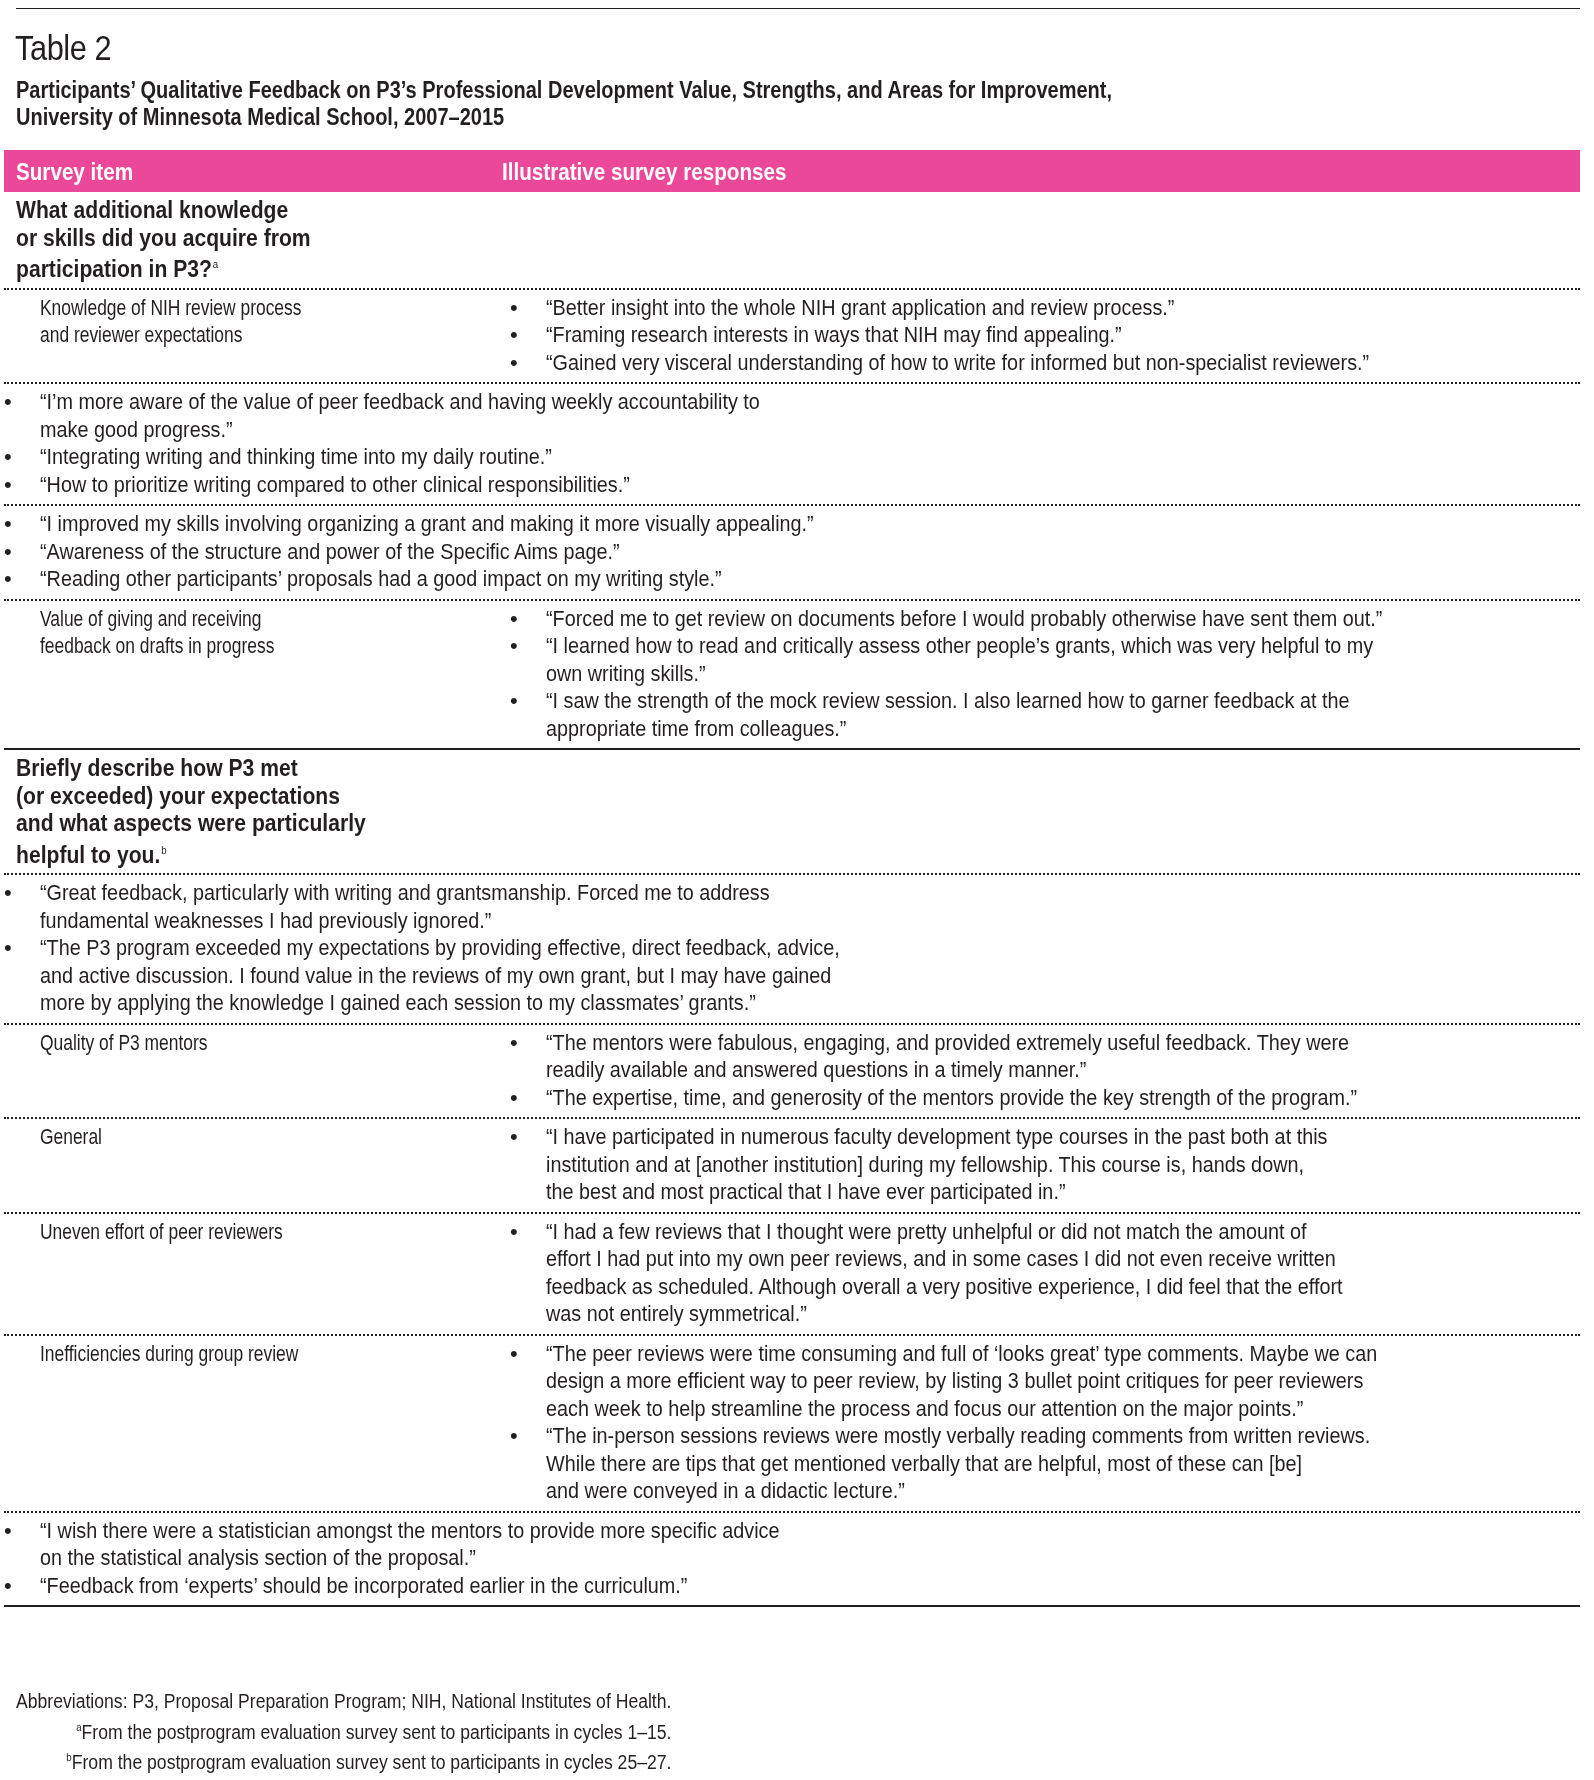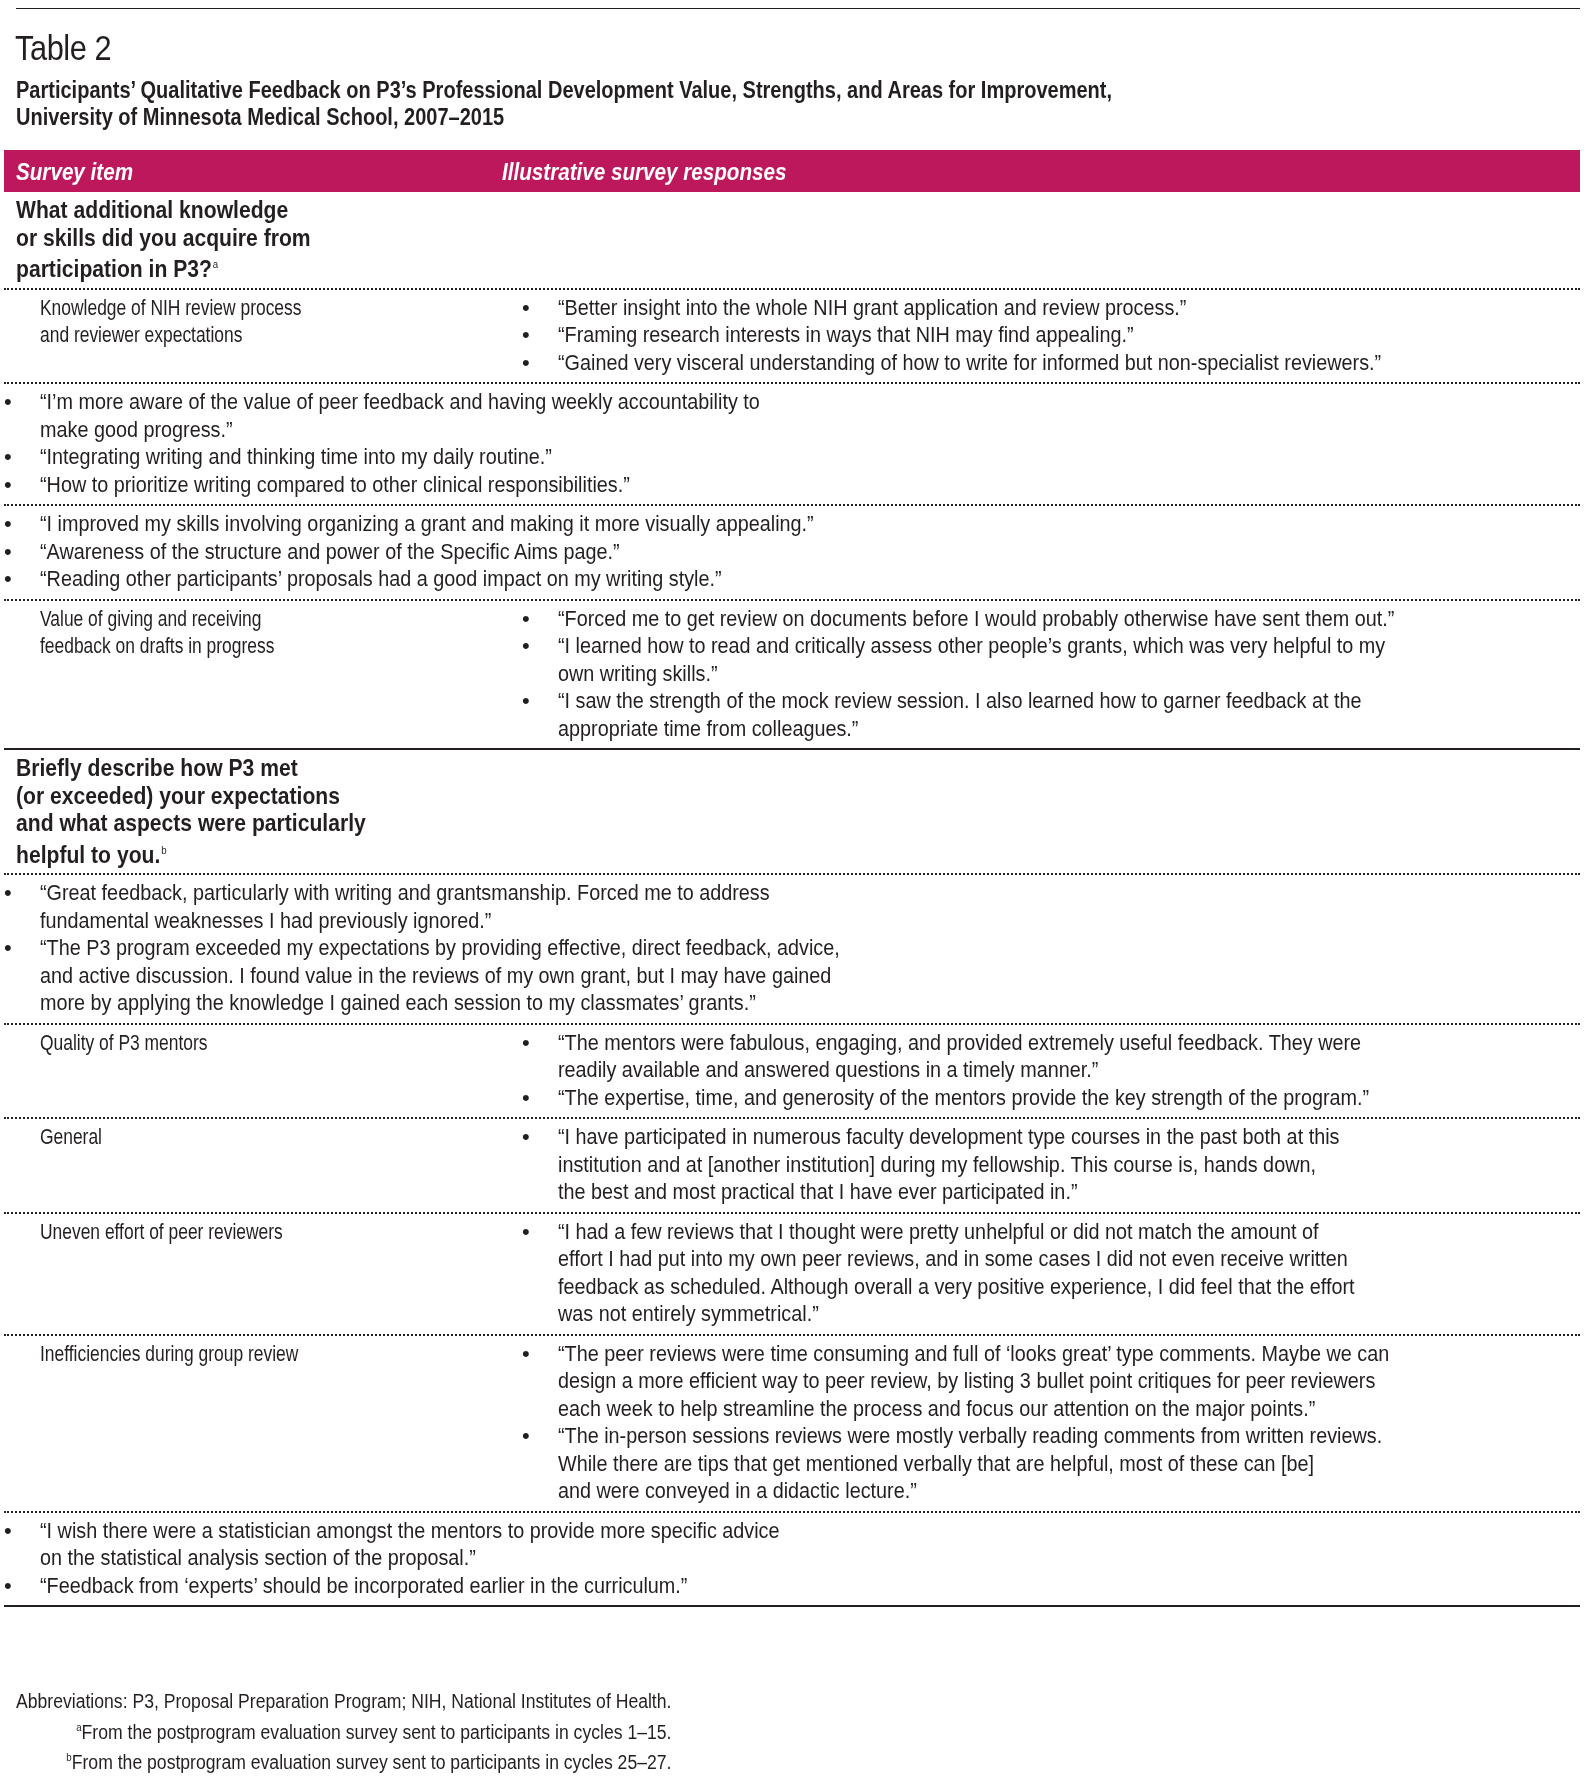--- a/index.html
+++ b/index.html
@@ -37,21 +37,21 @@
     font-size: 24px; font-weight: bold; line-height: 27.5px;
   }
   .question .qtext { display: block; transform: scaleX(0.88); transform-origin: left top; width: 520px; }
   .question sup { font-size: 11px; font-weight: normal; vertical-align: 9px; margin-left: 1px; }
   .q-rule-solid { border-top: 2.5px solid #231f20; }
 
   .row {
     position: relative; display: flex;
     border-top: 2px dotted #231f20;
     padding: 4px 0 6px 0;
-    font-size: 22.5px; line-height: 27.5px; gap: 12px;
+    font-size: 22.5px; line-height: 27.5px;
   }
   .row .item {
     width: 470px; padding-left: 36px; flex: none;
   }
   .row .item span { display: block; transform: scaleX(0.88); transform-origin: left top; width: 470px; }
   .row .responses { flex: 1; padding-left: 0; margin: 0; list-style: none; }
   .row .responses li {
     position: relative; padding-left: 36px;
   }
   .row .responses li .bullet {
@@ -71,21 +71,21 @@
 
 <div class="page">
   <div class="top-rule"></div>
   <div class="table-label">Table 2</div>
   <div class="table-title">
     <div>Participants’ Qualitative Feedback on P3’s Professional Development Value, Strengths, and Areas for Improvement,</div>
     <div>University of Minnesota Medical School, 2007–2015</div>
   </div>
 
   <div class="tbl">
-    <div class="thead" style="background: #be185d; font-style: italic;">
+    <div class="thead" style="background: #ec4899;">
       <span class="th-item">Survey item</span>
       <span class="th-resp">Illustrative survey responses</span>
     </div>
     <div id="table-body">
         <div class="question">
           <span class="qtext"><span>What additional knowledge</span><br><span>or skills did you acquire from</span><br><span>participation in P3?</span><sup>a</sup></span>
         </div>
         <div class="row">
           <div class="item">
             <span>

